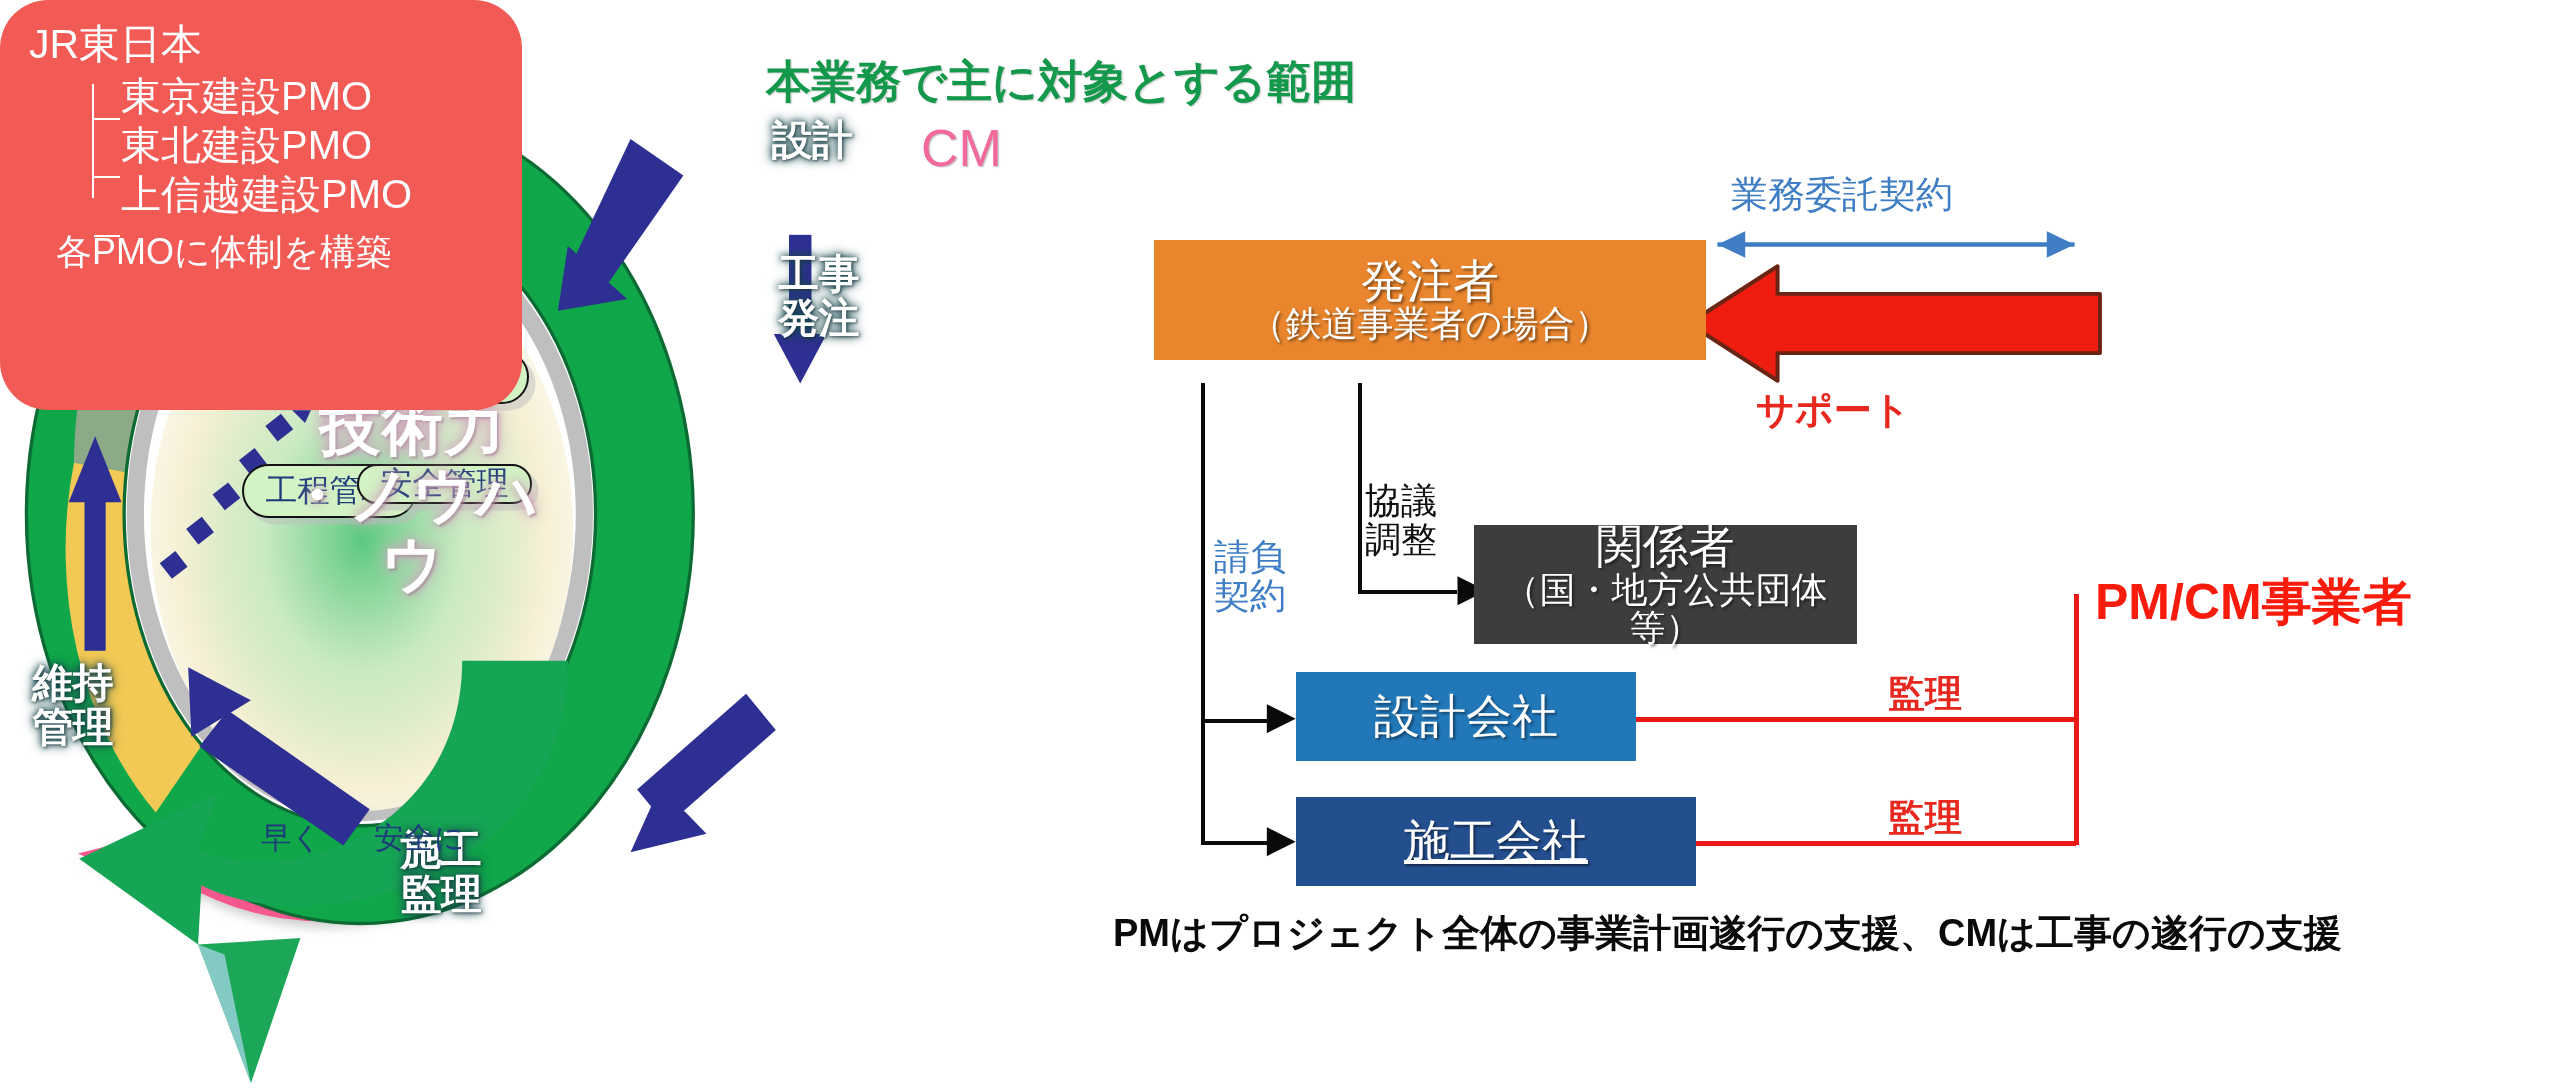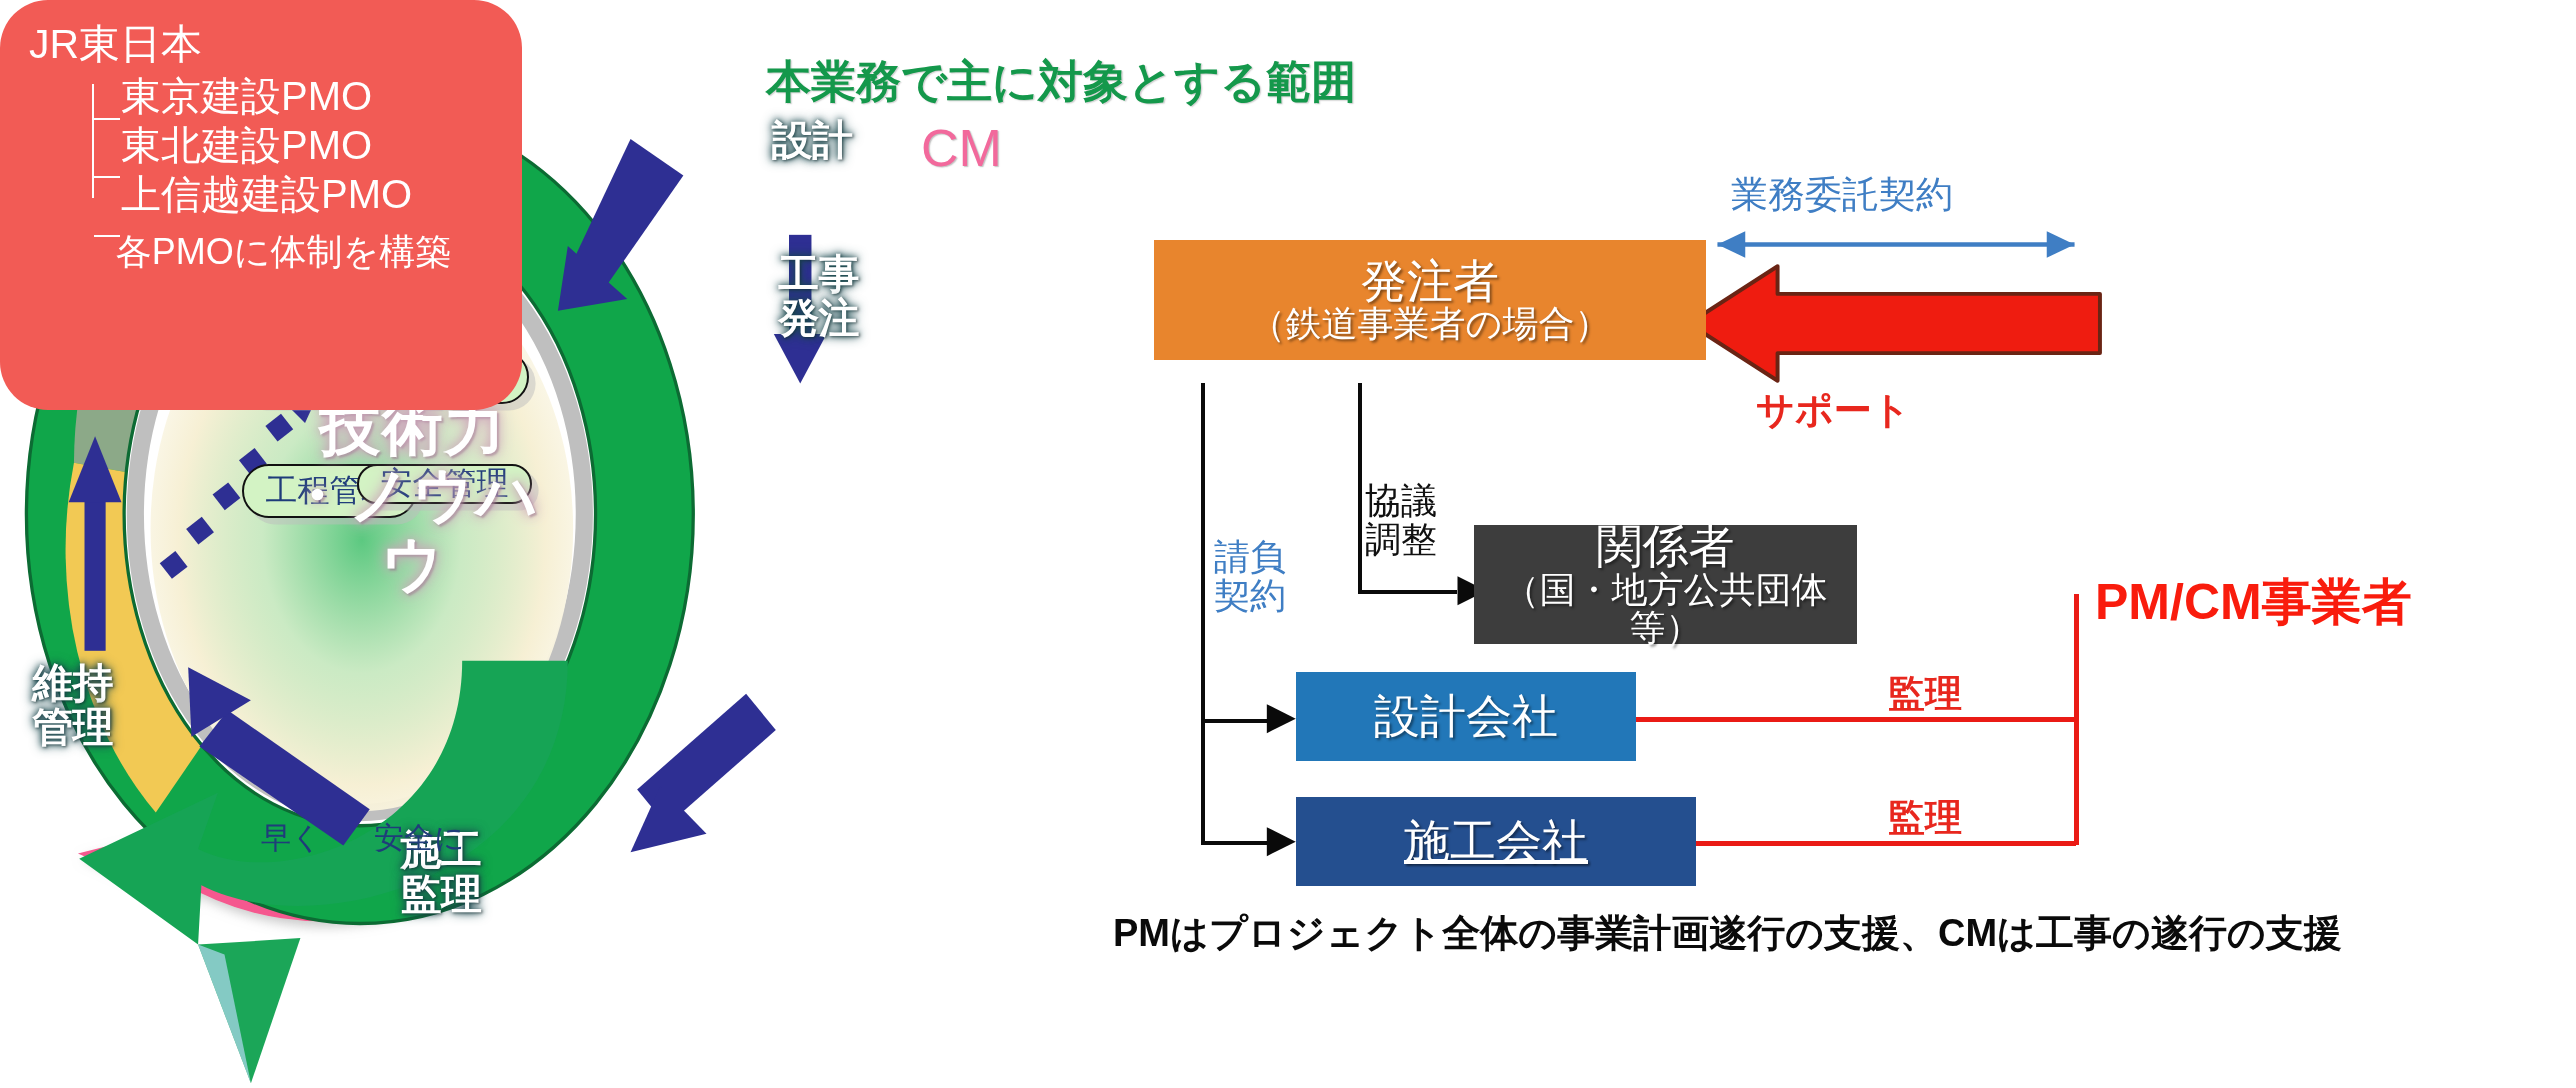--- a/index.html
+++ b/index.html
@@ -101,21 +101,21 @@
   #n-jr .jr-title { font-size: 41px; }
   #n-jr .jr-list { position: relative; margin-left: 63px; }
   #n-jr .jr-list .jr-item { font-size: 40px; white-space: nowrap; line-height: 1.22; padding-left: 29px; }
   #n-jr .jr-bracket {
     position: absolute; left: 0; top: 12px; bottom: 20px; width: 26.4px;
     border-left: 2.6px solid #fff;
   }
   #n-jr .jr-bracket i {
     position: absolute; left: 0; width: 26.4px; height: 0; border-top: 2.6px solid #fff;
   }
-  #n-jr .jr-foot { font-size: 36px; margin-top: 9.2px; margin-left: 20px; white-space: nowrap; text-align: center; }
+  #n-jr .jr-foot { font-size: 36px; margin-top: 9.2px; margin-left: 27px; white-space: nowrap; }
 
   .lbl { position: absolute; white-space: nowrap; }
   .lbl-blue { color: #3f7ec4; }
   .lbl-red  { color: #e8271e; font-weight: bold; margin-top: 7px; }
   .lbl-black{ color: #111; }
 
   #pmcm-tag { position: absolute; color: #f91c0d; font-size: 50px; font-weight: bold; white-space: nowrap; }
   #footnote { position: absolute; color: #0a0a0a; font-size: 38px; font-weight: bold; white-space: nowrap; }
 
   .line-v { position: absolute; background: #0a0a0a; width: 4px; }

